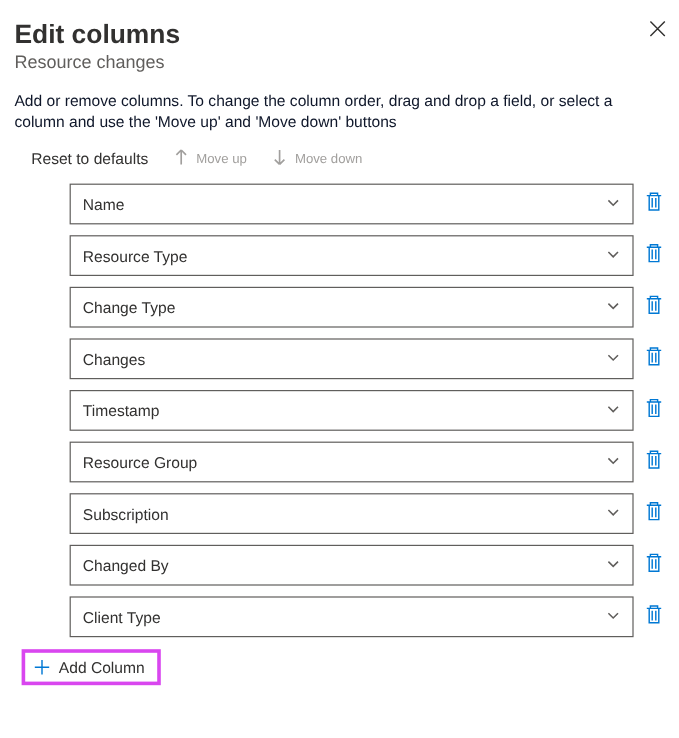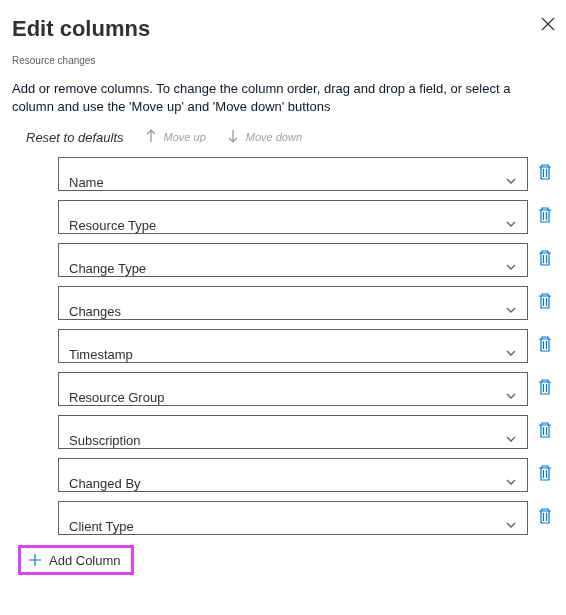--- a/index.html
+++ b/index.html
@@ -7,35 +7,35 @@
       font-family: "Segoe UI", Arial, sans-serif;
       color: #323130;
       background: #fff;
       width: 566px;
       height: 615px;
       padding: 16px 8px 8px 12px;
       position: relative;
     }
     .header { display: flex; align-items: flex-start; justify-content: space-between; }
     .title { font-size: 22px; font-weight: 600; color: #323130; }
-    .subtitle { font-size: 10px; color: #605e5c; margin-top: 13px; }
+    .subtitle { font-size: 15px; color: #605e5c; margin-top: 2px; }
     .close-btn { width: 20px; height: 20px; display:flex; align-items:center; justify-content:center; cursor:pointer; color:#323130; }
     .close-btn svg { width: 14px; height: 14px; }
     .desc { font-size: 13px; color: #0f172a; margin-top: 14px; line-height: 1.35; padding-right: 6px;}
-    .toolbar { display:flex; align-items:center; gap: 20px; margin-top: 14px; padding-left: 14px; font-style: italic; }
+    .toolbar { display:flex; align-items:center; gap: 20px; margin-top: 14px; padding-left: 14px; }
     .reset { font-size: 13px; color: #323130; cursor:pointer; }
     .move-btn { display:flex; align-items:center; gap:6px; font-size:11px; color:#a19f9d; cursor: default; }
     .move-btn svg { width:14px; height:14px; stroke:#a19f9d; }
     .list { margin-top: 12px; padding-left: 46px; padding-right: 4px; display:flex; flex-direction:column; gap:9px; }
     .row { display:flex; align-items:center; gap:8px; }
     .combo {
       flex: 1;
       border: 1px solid #605e5c;
       height: 34px;
-      display:flex; align-items:flex-end; justify-content:space-between;
+      display:flex; align-items:center; justify-content:space-between;
       padding: 0 10px;
       background:#fff;
       cursor:pointer;
       font-size: 13px;
       color:#323130;
     }
     .combo .chev svg { width:12px; height:12px; }
     .del { width:18px; height:18px; color:#0078d4; cursor:pointer; display:flex; align-items:center; justify-content:center; flex-shrink:0;}
     .del svg { width:16px; height:18px; }
     .add-wrap {

